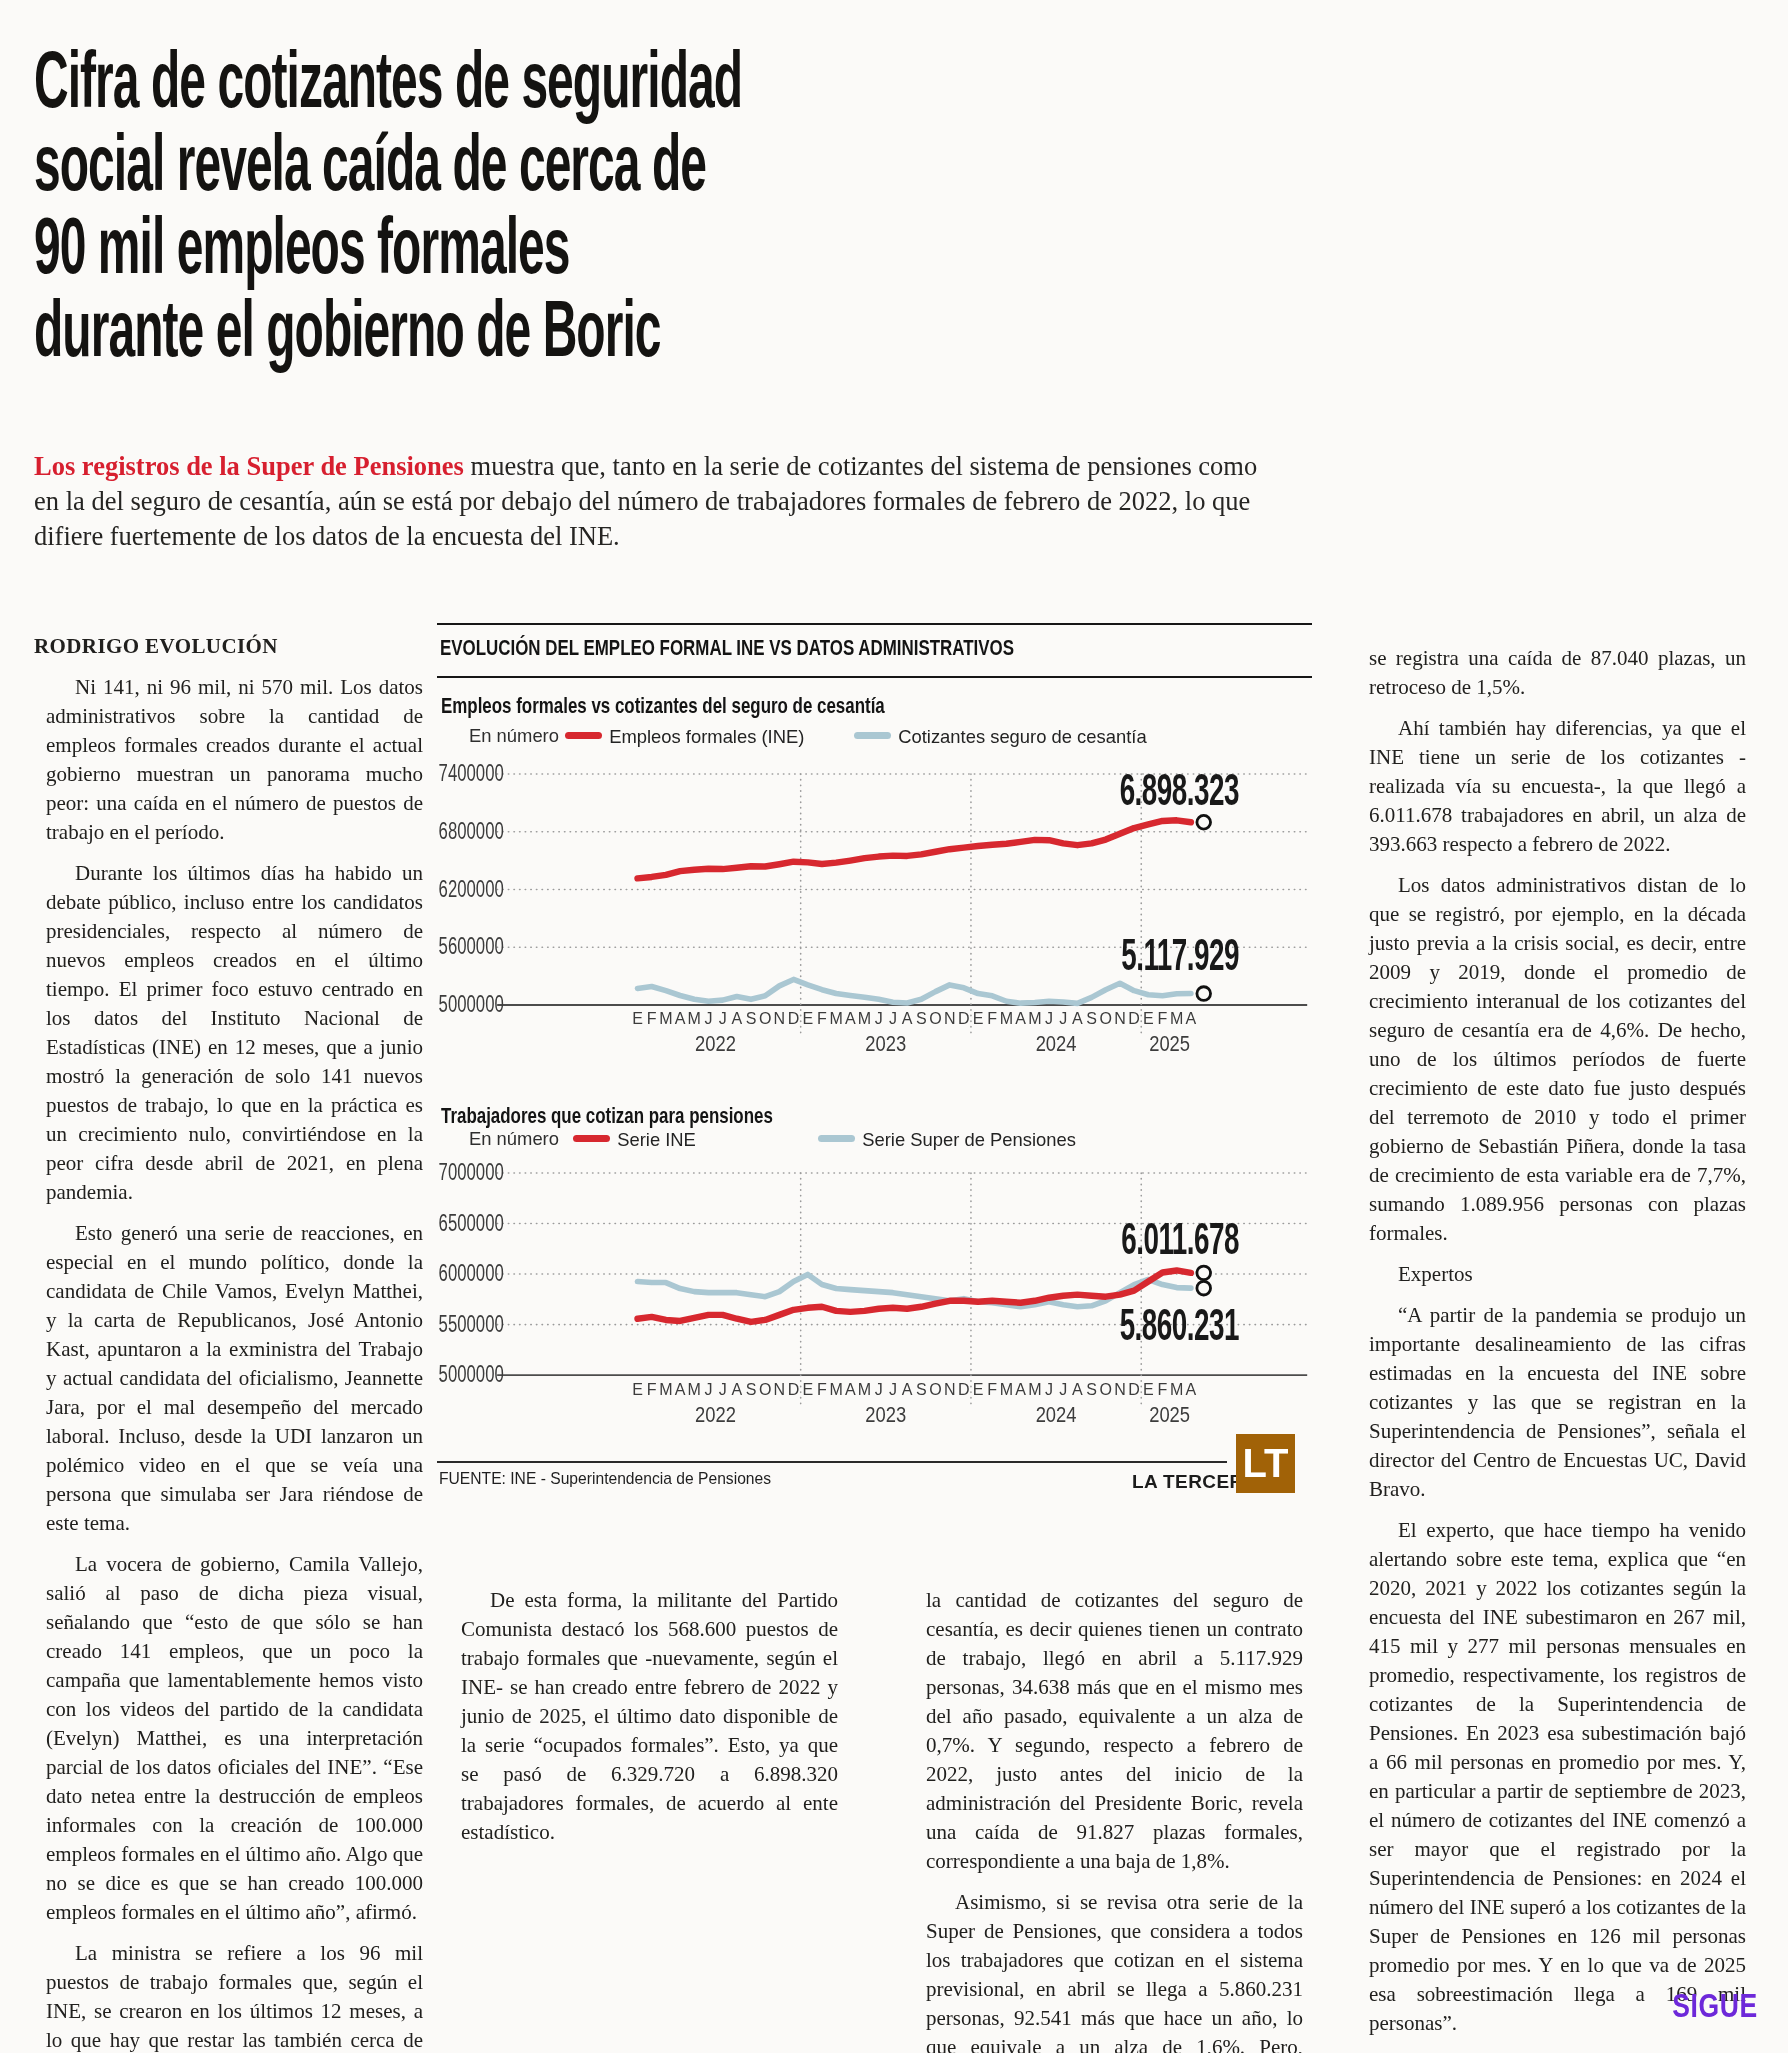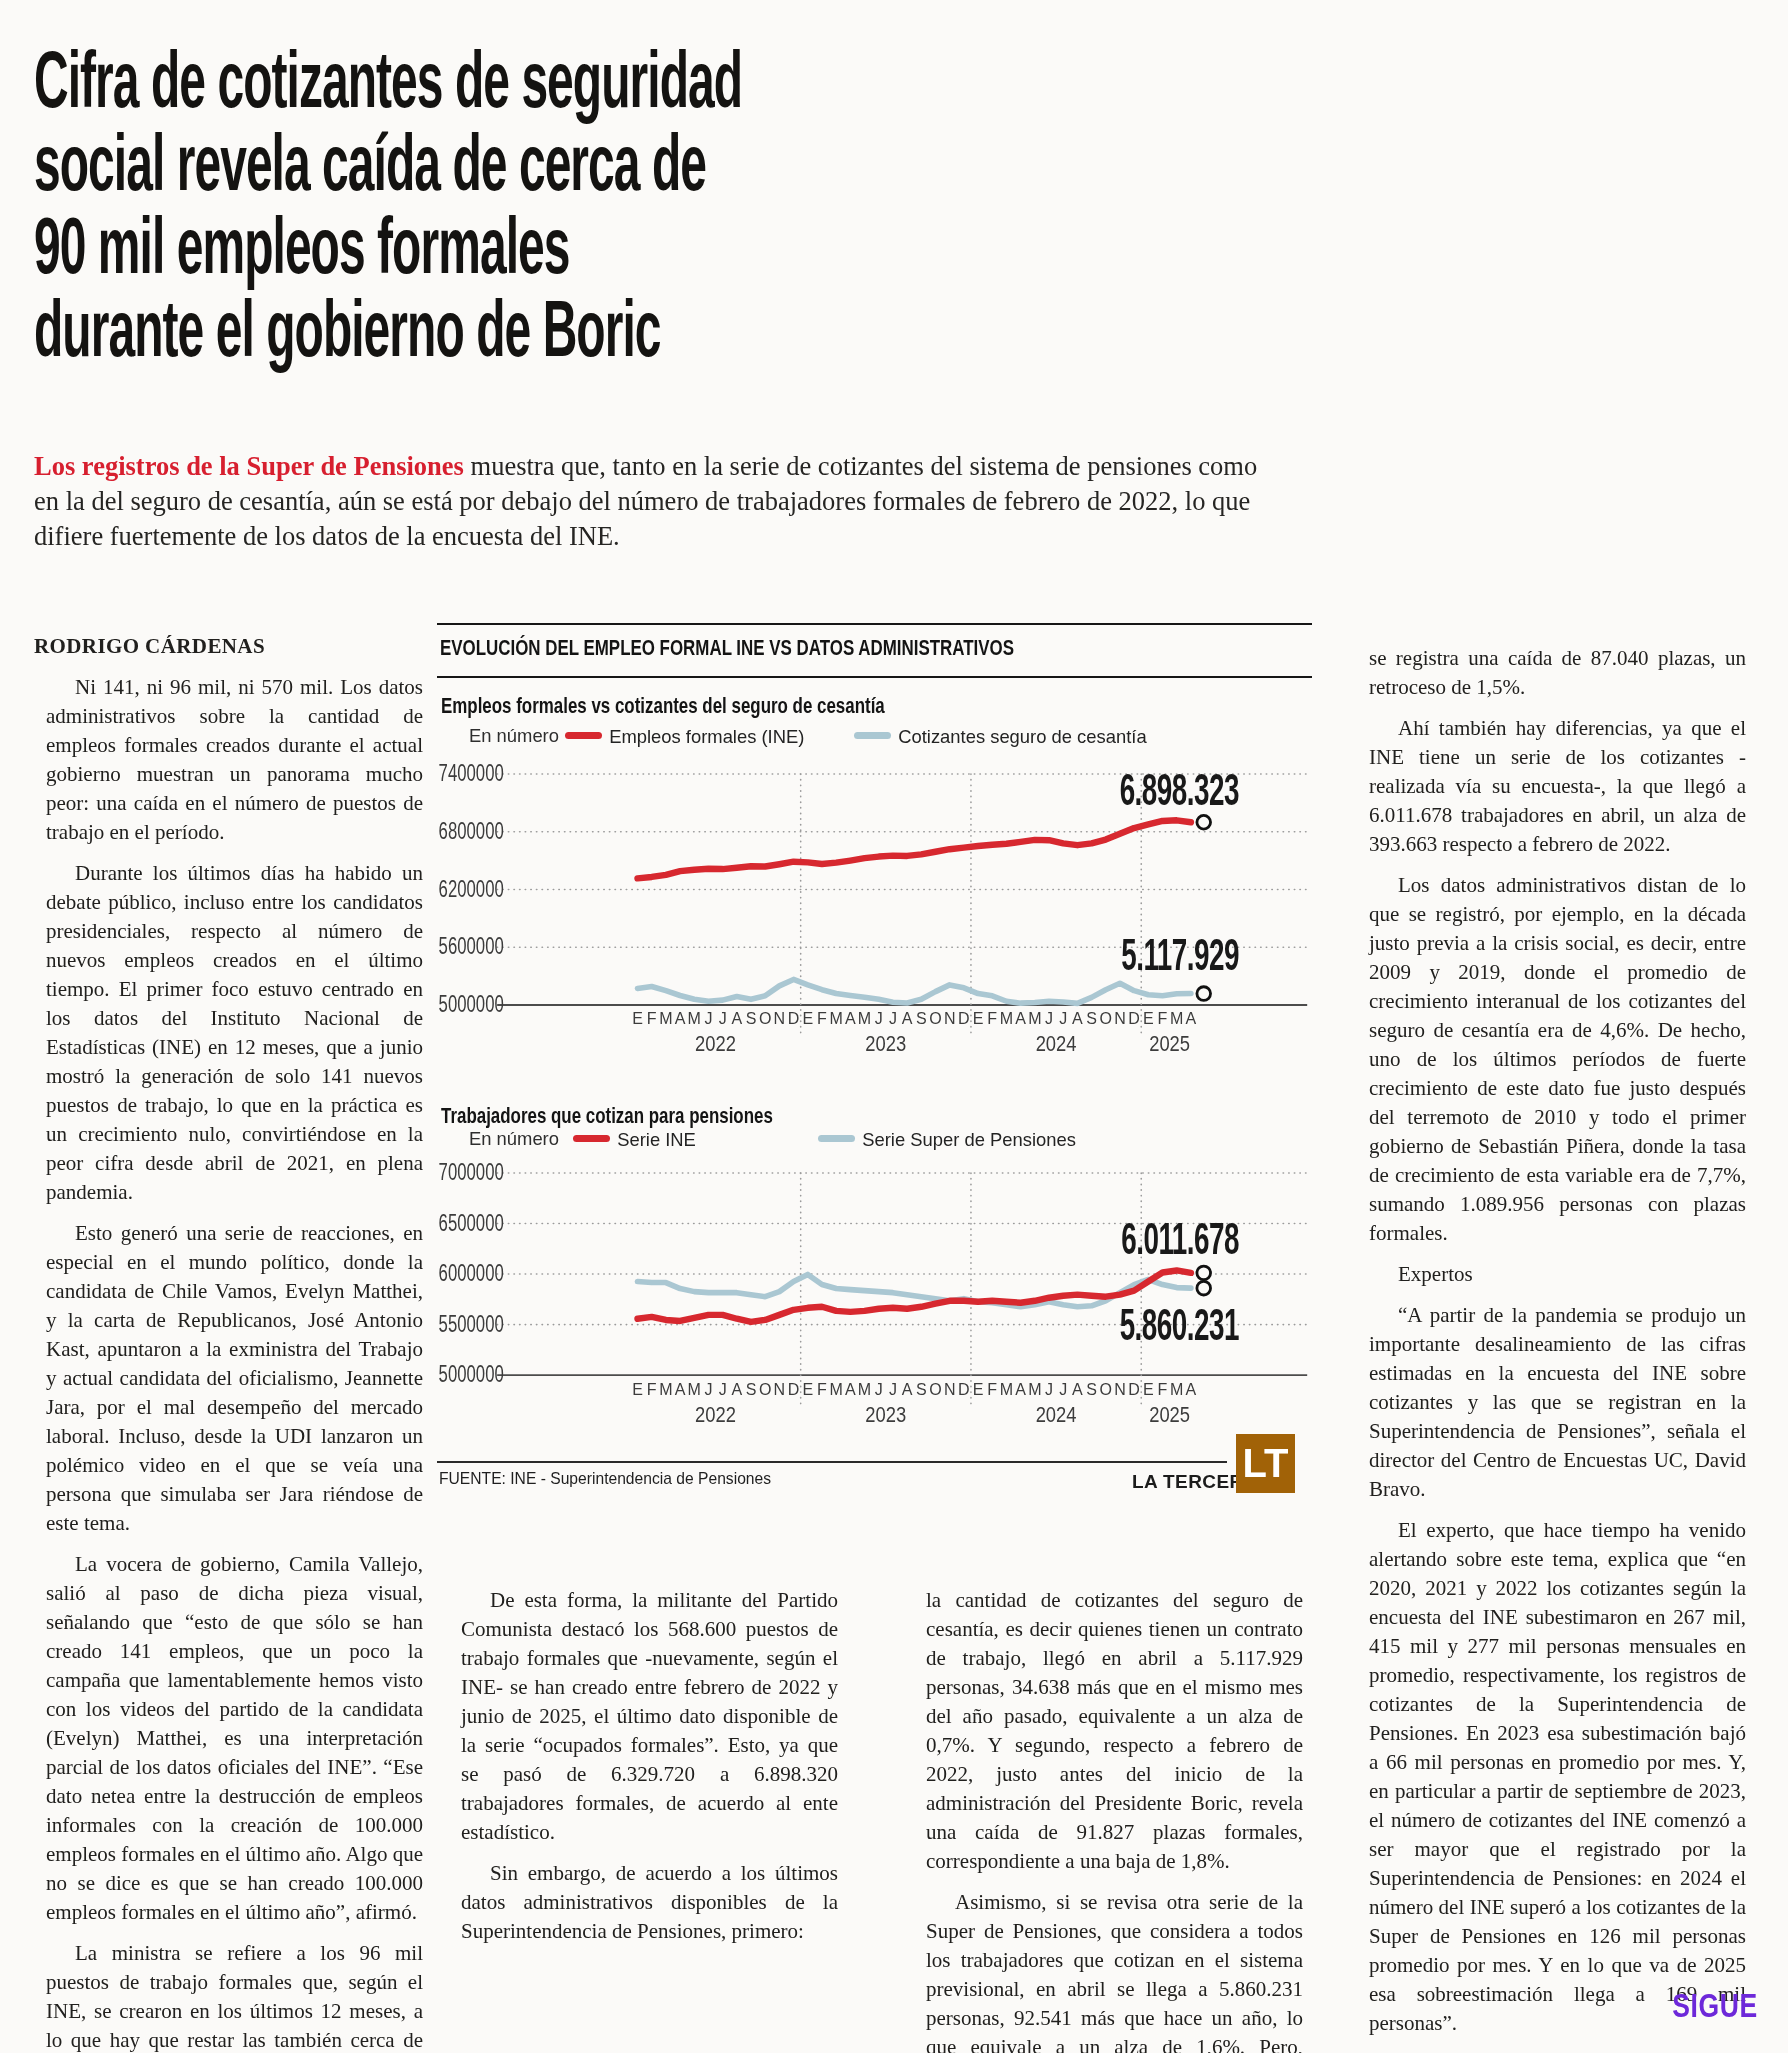--- a/index.html
+++ b/index.html
@@ -73,21 +73,21 @@
 <header class="headline">
   <div class="hl-line">Cifra de cotizantes de seguridad</div>
   <div class="hl-line">social revela caída de cerca de</div>
   <div class="hl-line">90 mil empleos formales</div>
   <div class="hl-line">durante el gobierno de Boric</div>
 </header>
 
 <div class="lede"><span class="hl">Los registros de la Super de Pensiones</span><span> muestra que, tanto en la serie de cotizantes del sistema de pensiones como en la del seguro de cesantía, aún se está por debajo del número de trabajadores formales de febrero de 2022, lo que difiere fuertemente de los datos de la encuesta del INE.</span></div>
 
 <div class="col col1">
-  <div class="byline">RODRIGO CÁRDENAS</div>
+  <div class="byline">RODRIGO EVOLUCIÓN</div>
   <p>Ni 141, ni 96 mil, ni 570 mil. Los datos administrativos sobre la cantidad de empleos formales creados durante el actual gobierno muestran un panorama mucho peor: una caída en el número de puestos de trabajo en el período.</p>
   <p>Durante los últimos días ha habido un debate público, incluso entre los candidatos presidenciales, respecto al número de nuevos empleos creados en el último tiempo. El primer foco estuvo centrado en los datos del Instituto Nacional de Estadísticas (INE) en 12 meses, que a junio mostró la generación de solo 141 nuevos puestos de trabajo, lo que en la práctica es un crecimiento nulo, convirtiéndose en la peor cifra desde abril de 2021, en plena pandemia.</p>
   <p>Esto generó una serie de reacciones, en especial en el mundo político, donde la candidata de Chile Vamos, Evelyn Matthei, y la carta de Republicanos, José Antonio Kast, apuntaron a la exministra del Trabajo y actual candidata del oficialismo, Jeannette Jara, por el mal desempeño del mercado laboral. Incluso, desde la UDI lanzaron un polémico video en el que se veía una persona que simulaba ser Jara riéndose de este tema.</p>
   <p>La vocera de gobierno, Camila Vallejo, salió al paso de dicha pieza visual, señalando que “esto de que sólo se han creado 141 empleos, que un poco la campaña que lamentablemente hemos visto con los videos del partido de la candidata (Evelyn) Matthei, es una interpretación parcial de los datos oficiales del INE”. “Ese dato netea entre la destrucción de empleos informales con la creación de 100.000 empleos formales en el último año. Algo que no se dice es que se han creado 100.000 empleos formales en el último año”, afirmó.</p>
   <p>La ministra se refiere a los 96 mil puestos de trabajo formales que, según el INE, se crearon en los últimos 12 meses, a lo que hay que restar las también cerca de 96 mil plazas informales que se destruyeron en el mismo período, con lo que el neto es 141.</p>
   <p>Pero la discusión no quedó ahí. La propia Jara dijo este miércoles que “nosotros he-</p>
 </div>
 
 <section class="graphic">
   <div class="g-rule1"></div>
@@ -239,21 +239,20 @@
     </svg>
 
   <div class="g-rule3"></div>
   <div class="g-source">FUENTE: INE - Superintendencia de Pensiones</div>
   <div class="g-credit">LA TERCERA</div>
   <div class="g-logo">LT</div>
 </section>
 
 <div class="col col2">
   <p>De esta forma, la militante del Partido Comunista destacó los 568.600 puestos de trabajo formales que -nuevamente, según el INE- se han creado entre febrero de 2022 y junio de 2025, el último dato disponible de la serie “ocupados formales”. Esto, ya que se pasó de 6.329.720 a 6.898.320 trabajadores formales, de acuerdo al ente estadístico.</p>
-  <p>Sin embargo, de acuerdo a los últimos datos administrativos disponibles de la Superintendencia de Pensiones, primero:</p>
 </div>
 
 <div class="col col3">
   <p class="ni">la cantidad de cotizantes del seguro de cesantía, es decir quienes tienen un contrato de trabajo, llegó en abril a 5.117.929 personas, 34.638 más que en el mismo mes del año pasado, equivalente a un alza de 0,7%. Y segundo, respecto a febrero de 2022, justo antes del inicio de la administración del Presidente Boric, revela una caída de 91.827 plazas formales, correspondiente a una baja de 1,8%.</p>
   <p>Asimismo, si se revisa otra serie de la Super de Pensiones, que considera a todos los trabajadores que cotizan en el sistema previsional, en abril se llega a 5.860.231 personas, 92.541 más que hace un año, lo que equivale a un alza de 1,6%. Pero, nuevamente, respecto a febrero de 2022,</p>
 </div>
 
 <div class="col col4">
   <p class="ni">se registra una caída de 87.040 plazas, un retroceso de 1,5%.</p>
   <p>Ahí también hay diferencias, ya que el INE tiene un serie de los cotizantes -realizada vía su encuesta-, la que llegó a 6.011.678 trabajadores en abril, un alza de 393.663 respecto a febrero de 2022.</p>

